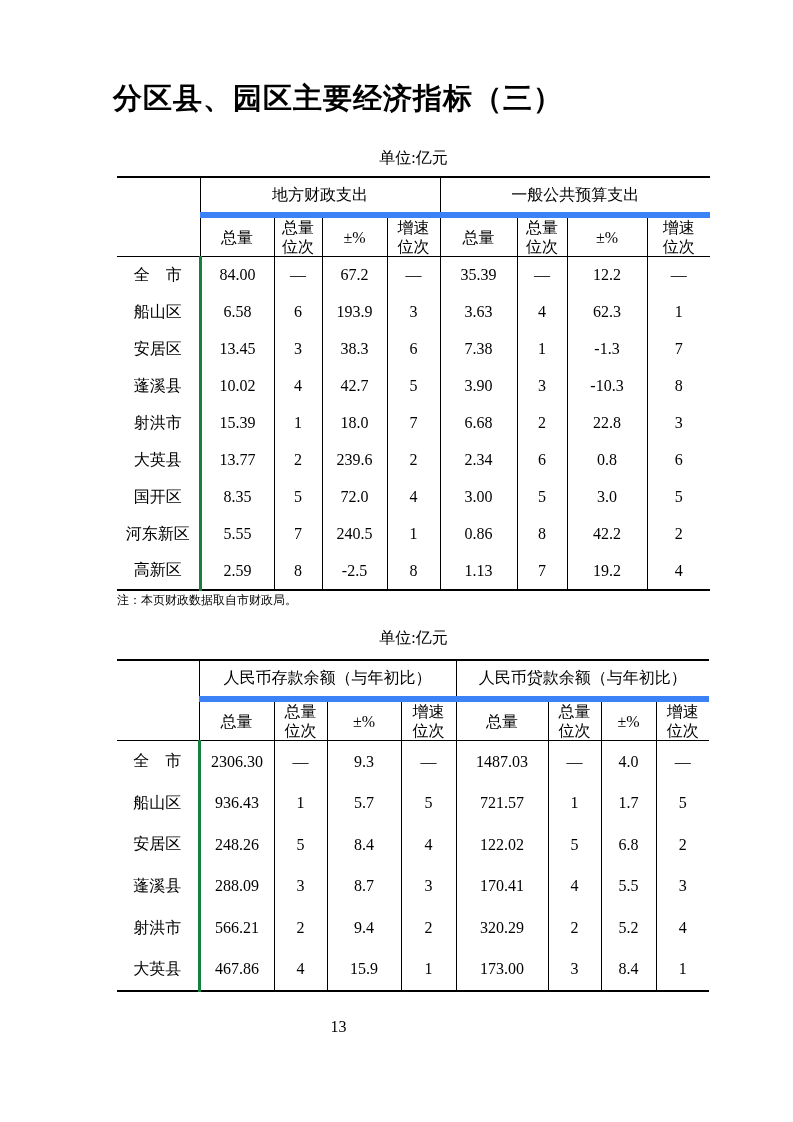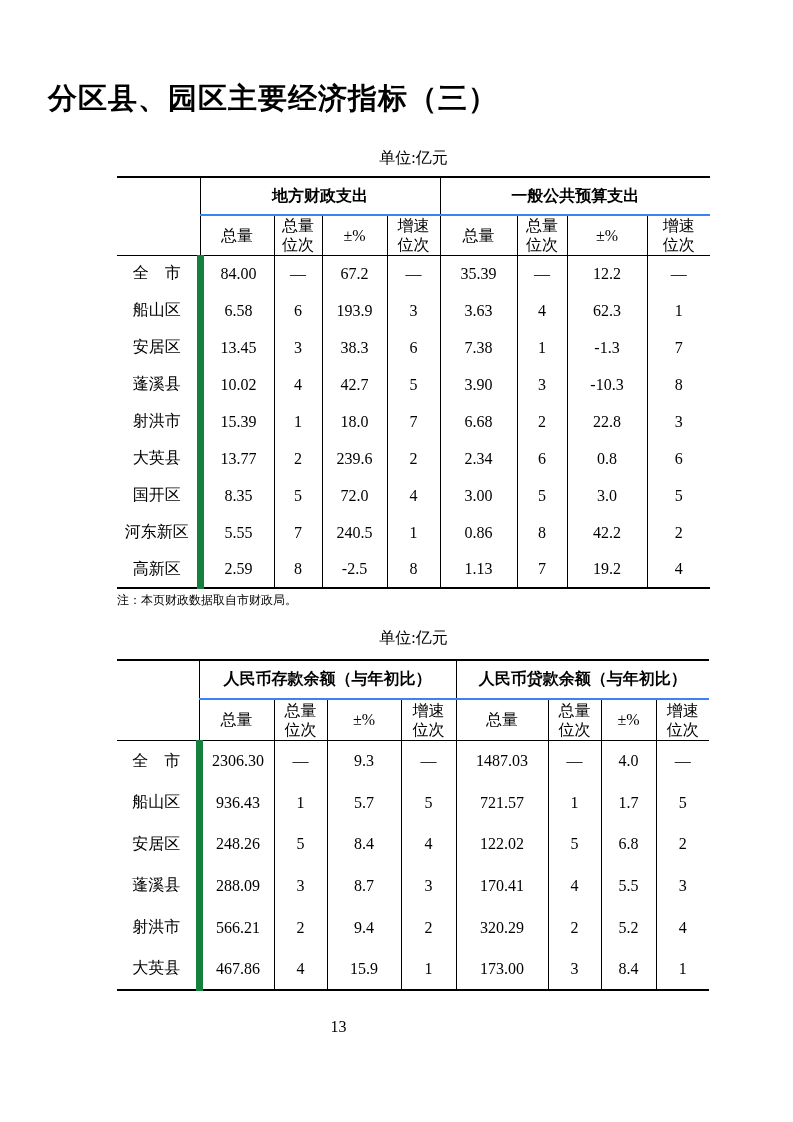--- a/index.html
+++ b/index.html
@@ -7,26 +7,25 @@
     position:relative;
     width:793px;height:1122px;
     background:#ffffff;
     color:#000;
     font-family:"Liberation Serif","DejaVu Serif",serif;
     overflow:hidden;
   }
   .title{
     position:absolute;
     top:79px;left:0;width:676px;
-    text-align:left;
+    text-align:center;
     font-family:"Liberation Sans","DejaVu Sans",sans-serif;
     font-weight:700;
     font-size:29px;
     letter-spacing:1px;
-    margin-left:48px;
   }
   .unit-label{
     position:absolute;
     left:117px;width:593px;
     text-align:center;
     font-size:16px;
   }
   #unit-1{top:148px;}
   #unit-2{top:628px;}
   .note{
@@ -54,29 +53,29 @@
   th,td{
     padding:0;
     margin:0;
     text-align:center;
     vertical-align:middle;
     font-size:16px;
     font-weight:normal;
     overflow:hidden;
   }
   thead th.lbl{border-right:1px solid #000;border-bottom:1px solid #000;}
-  thead th.grp{border-bottom:2px solid #3b82f6;font-weight:bold;}
+  thead th.grp{border-bottom:6px solid #3b82f6;}
   thead th.grp.g2{border-left:1px solid #000;}
   thead th.sub{
     border-left:1px solid #000;
     border-bottom:1px solid #000;
     white-space:pre-line;
     line-height:19px;
   }
-  tbody td.lbl{border-right:7px solid #15803d;}
+  tbody td.lbl{border-right:3px solid #15803d;}
   tbody td.val{border-left:1px solid #000;}
   tbody tr.bold{font-weight:bold;}
   #table-1 thead tr.hrow1{height:38px;}
   #table-1 thead tr.hrow2{height:40px;}
   #table-1 tbody tr{height:37px;}
   #table-2 thead tr.hrow1{height:39px;}
   #table-2 thead tr.hrow2{height:41px;}
   #table-2 tbody tr{height:41.7px;}
 </style>
 </head>

